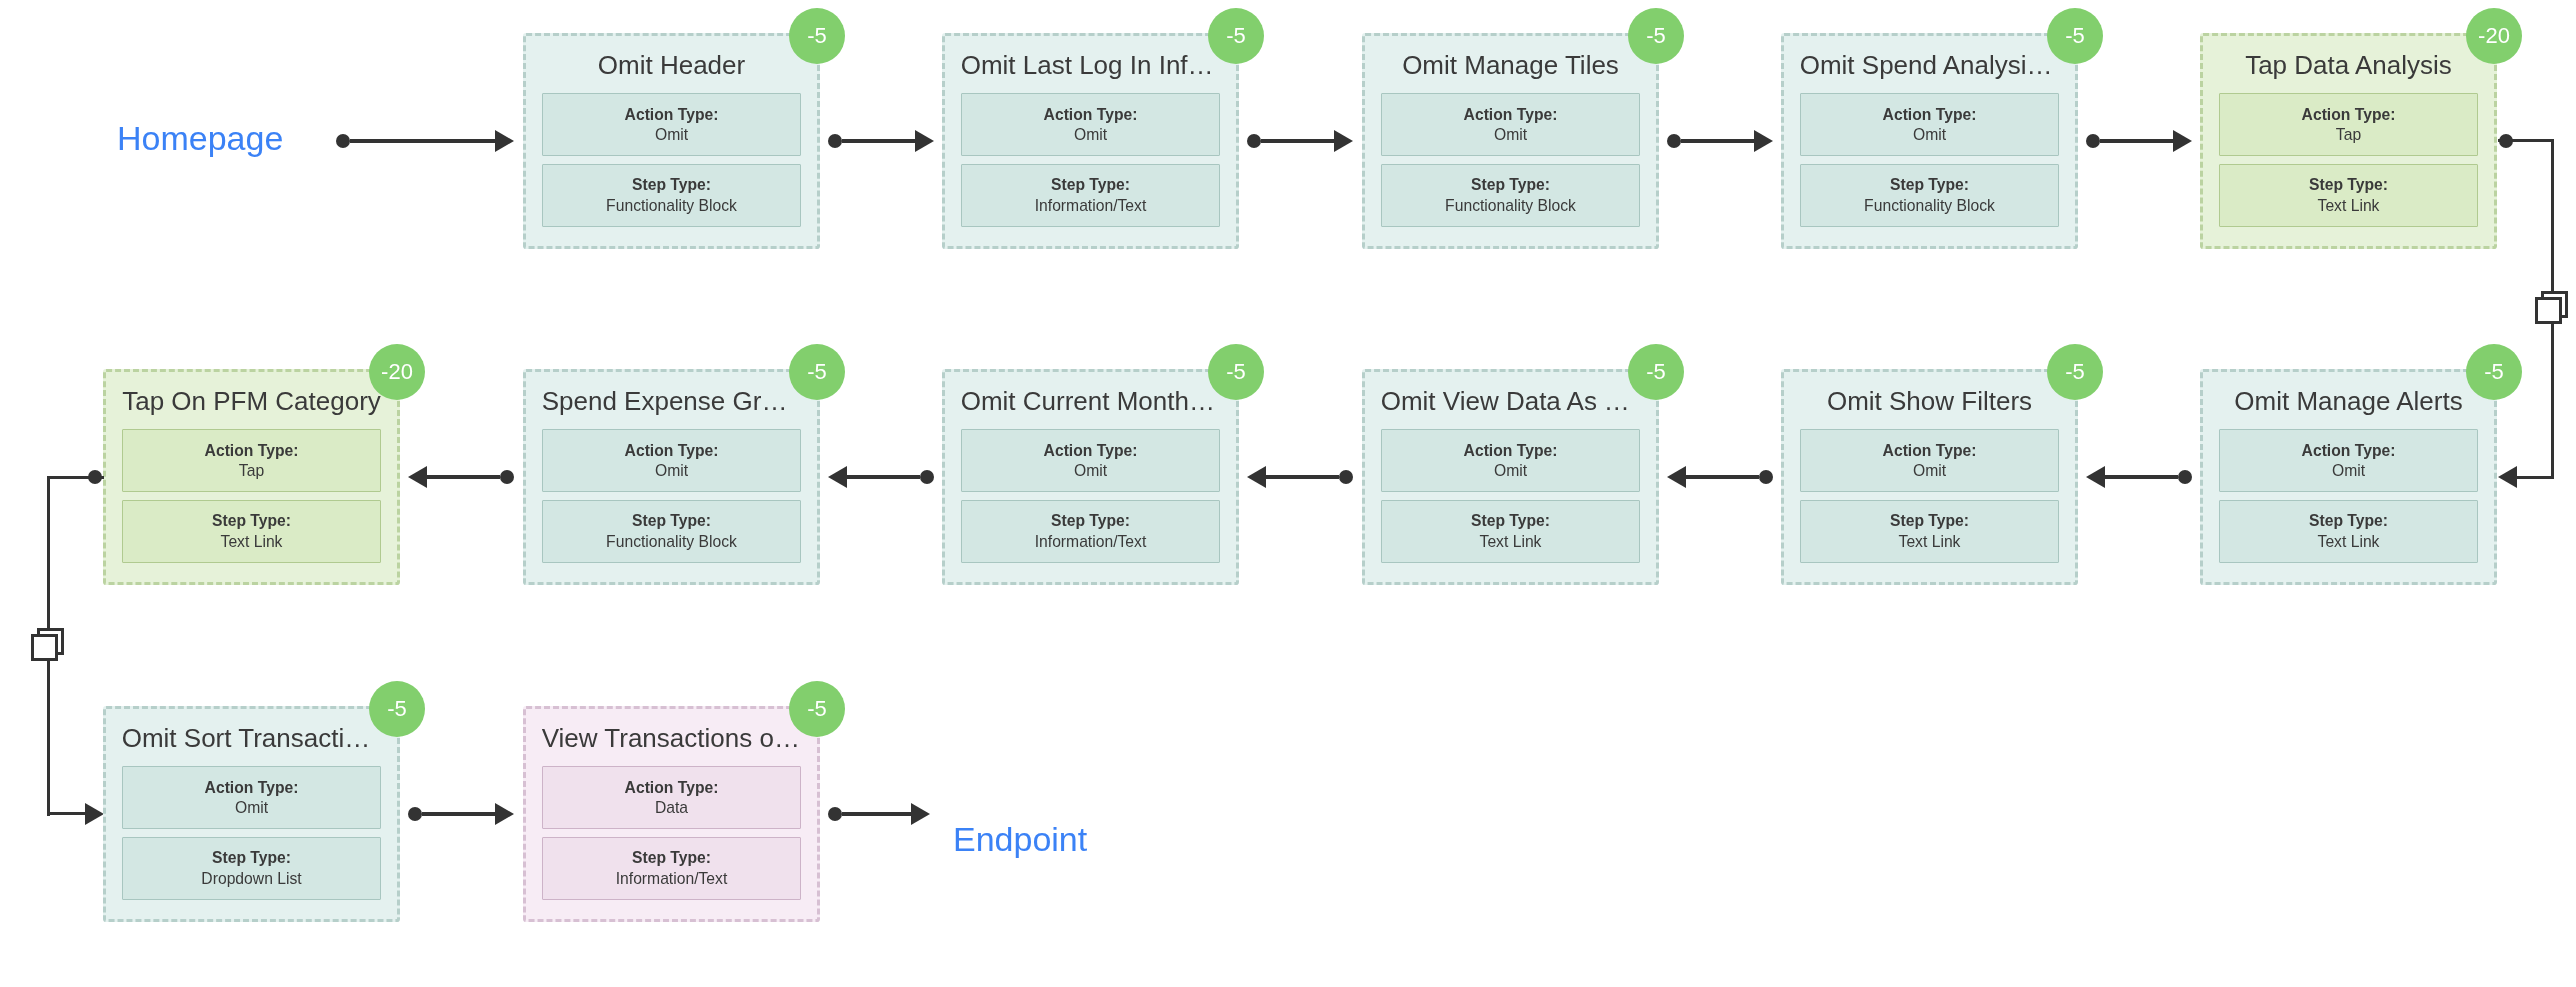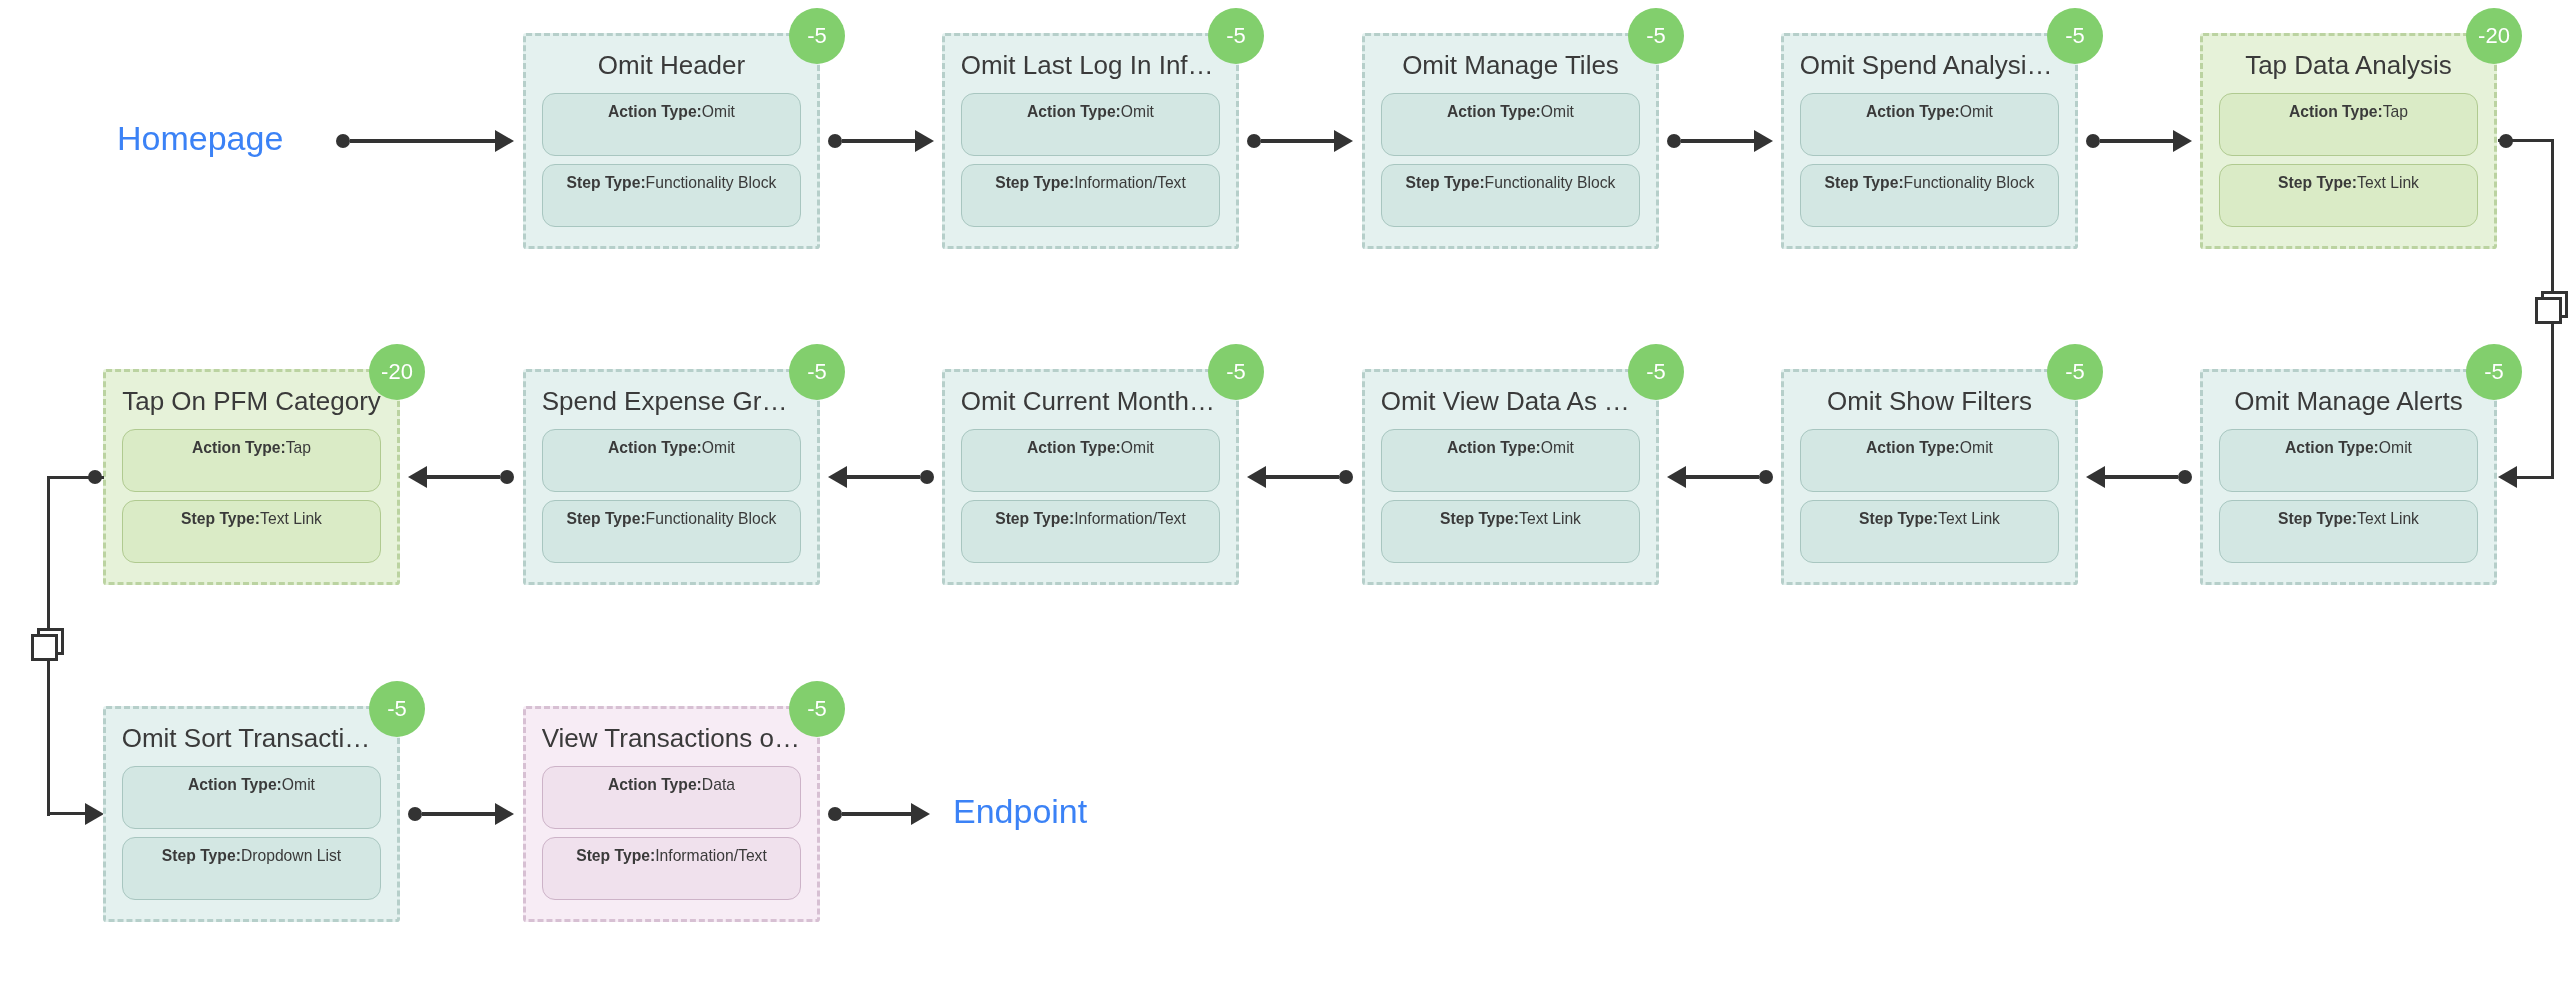--- a/index.html
+++ b/index.html
@@ -52,25 +52,25 @@
     white-space: nowrap;
     overflow: hidden;
     text-overflow: ellipsis;
     height: 31px;
     line-height: 31px;
     margin-bottom: 4.7px;
     font-family: "Segoe UI Semilight", "Segoe UI", sans-serif;
   }
   .field {
     border: 1.6px solid;
-    border-radius: 13px;
+    border-radius: 1px;
     padding: 7.8px 6.3px;
     text-align: center;
     display: flex;
-    flex-direction: row;
+    flex-direction: column;
     justify-content: center;
     min-height: 63px;
   }
   .card.teal .field { background: #d3e7e3; border-color: #a8c6c0; }
   .card.green .field { background: #daebc6; border-color: #b0ca90; }
   .card.pink .field { background: #f0e1ed; border-color: #cdb3c8; }
   .field .label {
     font-size: 15.7px;
     font-weight: 700;
     color: #3a3a3a;
@@ -373,15 +373,15 @@
     <div class="conn h" style="left: 408px; top: 803px; width: 106px; height: 22px;">
       <div class="dot"></div>
       <div class="line"></div>
       <div class="arrow"></div>
     </div>
     <div class="conn h" style="left: 828px; top: 803px; width: 102px; height: 22px;">
       <div class="dot"></div>
       <div class="line"></div>
       <div class="arrow"></div>
     </div>
-    <div class="endpoint-label" style="left: 953px; top: 792px;">Endpoint</div>
+    <div class="endpoint-label" style="left: 953px; top: 820px;">Endpoint</div>
   </div>
 
 
 </body></html>

